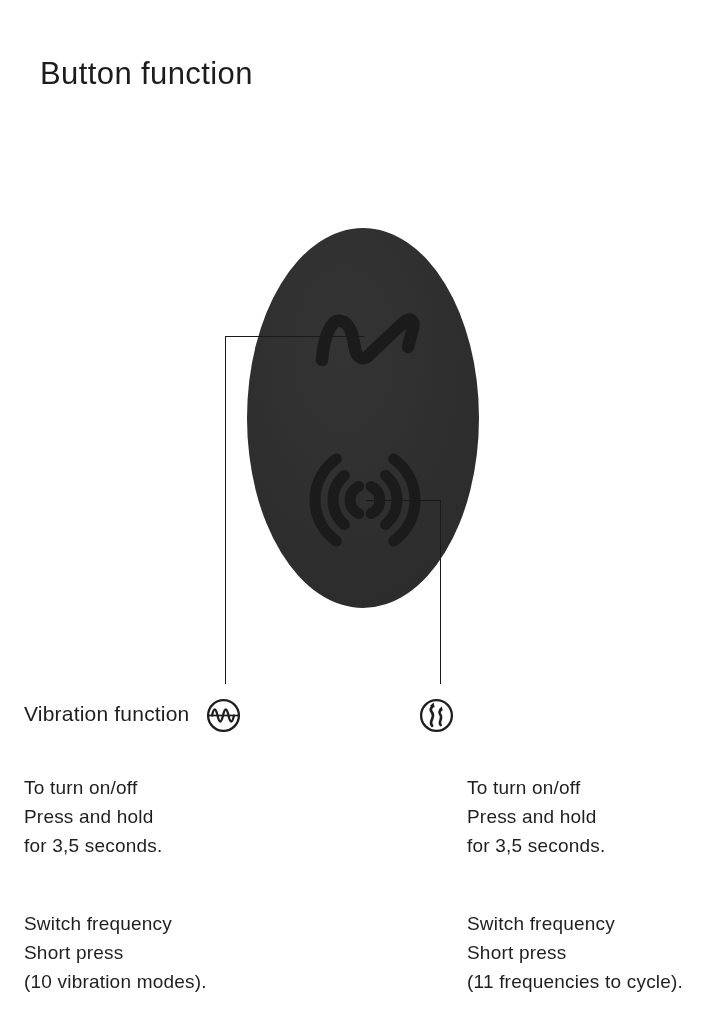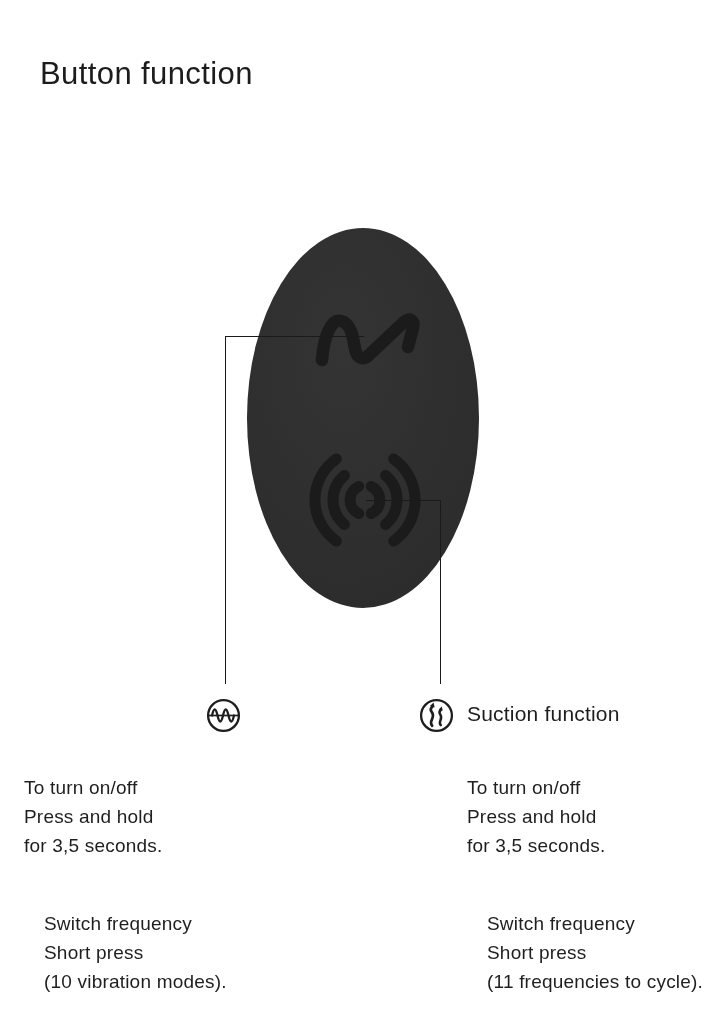--- a/index.html
+++ b/index.html
@@ -63,21 +63,21 @@
     position: absolute;
     top: 744px;
     font-size: 19px;
     line-height: 29px;
     letter-spacing: 0.2px;
     color: #1f1f1f;
     white-space: pre-line;
   }
   .callout-body.vib { left: 24px; }
   .callout-body.suc { left: 467px; }
-  .callout-body .para + .para { margin-top: 20px; margin-left: 20px; }
+  .callout-body .para + .para { margin-top: 20px; }
 </style>
 </head>
 <body>
 
 <div class="page">
 
   <div class="page-title">Button function</div>
 
   <div class="device"></div>
 
@@ -94,20 +94,21 @@
       <path d="M 95.6,30.5 A 32,32 0 0 1 95.6,79.5"></path>
       <path d="M 81.3,41.4 A 15,15 0 0 1 81.3,68.6"></path>
     </g>
   </svg>
 
   <div class="leader vib-h"></div>
   <div class="leader vib-v"></div>
   <div class="leader suc-h"></div>
   <div class="leader suc-v"></div>
 
+  <div class="callout-label vib">Vibration function</div>
 
   <svg class="callout-icon vib" width="35" height="35" viewBox="0 0 35 35">
     <circle cx="17.5" cy="17.5" r="15.4" fill="none" stroke="#1e1e1e" stroke-width="2.3"></circle>
     <line x1="2.2" y1="17.5" x2="33.2" y2="17.5" stroke="#1e1e1e" stroke-width="1.7"></line>
     <path d="M 6,17.5 Q 8.75,5.5 11.5,17.5 Q 14.25,29.5 17,17.5 Q 19.75,5.5 22.5,17.5 Q 25.25,29.5 28,17.5" fill="none" stroke="#1e1e1e" stroke-width="2.3" stroke-linecap="round"></path>
   </svg>
 
   <div class="callout-body vib">
     <div class="para">To turn on/off
 Press and hold
@@ -118,21 +119,20 @@
   </div>
 
   <svg class="callout-icon suc" width="35" height="35" viewBox="0 0 35 35">
     <circle cx="17.5" cy="17.5" r="15.4" fill="none" stroke="#1e1e1e" stroke-width="2.3"></circle>
     <path d="M 13.2,27.8 C 8.8,22.8 17.2,19.8 12.8,14.2 C 10.9,11.8 11.8,9.8 13.8,8.2" fill="none" stroke="#1e1e1e" stroke-width="2.7" stroke-linecap="round"></path>
     <path d="M 14.6,4.6 L 10.9,7.9 L 15.6,9.5 Z" fill="#1e1e1e"></path>
     <path d="M 21.8,27.2 C 18.4,23.6 24.6,21.2 21.2,16.4 C 19.9,14.5 20.5,13.0 21.9,11.8" fill="none" stroke="#1e1e1e" stroke-width="2.5" stroke-linecap="round"></path>
     <path d="M 22.8,8.6 L 19.6,11.4 L 23.7,12.8 Z" fill="#1e1e1e"></path>
   </svg>
 
-  <div class="callout-label suc">Suction function</div>
 
   <div class="callout-body suc">
     <div class="para">To turn on/off
 Press and hold
 for 3,5 seconds.</div>
     <div class="para">Switch frequency
 Short press
 (11 frequencies to cycle).</div>
   </div>
 

